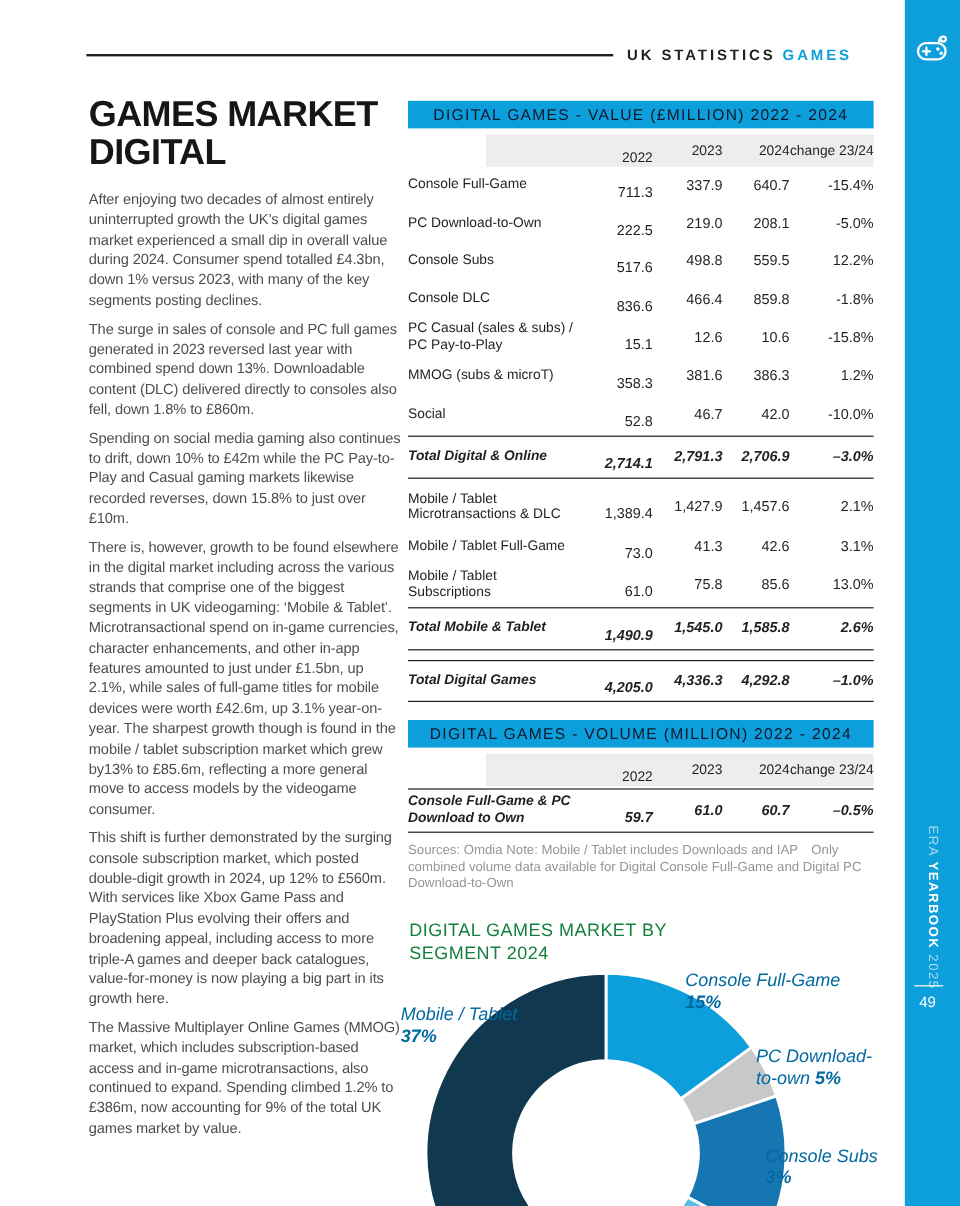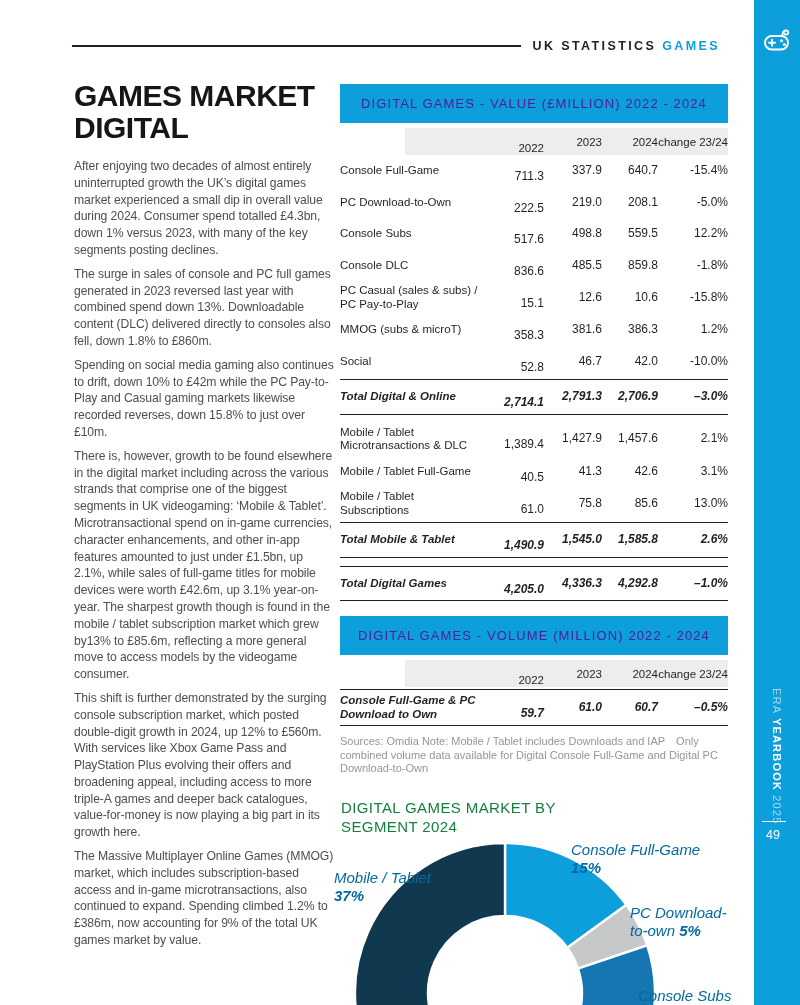--- a/index.html
+++ b/index.html
@@ -10,34 +10,34 @@
   .strip{position:absolute;right:0;top:0;width:46px;height:1005px;}
   .strip .pad-icon{position:absolute;top:24px;left:50%;transform:translateX(-50%);}
   .strip .vert-label{position:absolute;top:688px;left:50%;transform:translateX(-50%);
         writing-mode:vertical-rl;font-size:11px;letter-spacing:1.2px;white-space:nowrap;color:rgba(255,255,255,.62);}
   .strip .vert-label b{color:#ffffff;font-weight:700;}
   .strip .pg-rule{position:absolute;top:821px;left:8px;width:24px;height:1px;background:#ffffff;}
   .strip .pg-num{position:absolute;top:828px;left:0;width:38px;text-align:center;
         color:#ffffff;font-size:12.5px;}
 
   
-  .hdr{position:absolute;left:72px;right:80px;top:38px;height:16px;display:flex;align-items:center;gap:11px;}
+  .hdr{position:absolute;left:72px;right:90px;top:38px;height:16px;display:flex;align-items:center;gap:11px;}
   .hdr .rule{flex:1;height:2px;background:#231F20;}
   .hdr .kick{font-size:12.5px;font-weight:700;letter-spacing:2.4px;white-space:nowrap;}
   .hdr .kick .accent{color:#0D9EDC;}
 
   
   .leftcol{position:absolute;left:74px;top:80px;width:262px;}
   .leftcol h1{margin:0 0 14px 0;font-size:30px;line-height:32px;font-weight:800;
         letter-spacing:-.5px;color:#161616;}
   .leftcol p{margin:0 0 7px 0;font-size:12.2px;line-height:16.8px;color:#4D4E50;letter-spacing:-.1px;}
 
   
   .rightcol{position:absolute;left:340px;top:84px;width:388px;}
-  .t-bar{height:39px;background:#0D9EDC;color:#4c1d95;display:flex;align-items:center;justify-content:center;
+  .t-bar{height:23px;background:#0D9EDC;color:#0f172a;display:flex;align-items:center;justify-content:center;
         font-size:13px;letter-spacing:1.1px;}
   .t-head{display:flex;align-items:center;height:27px;margin-top:5px;
         background:linear-gradient(to right,transparent 65px,#EDEDEE 65px);
         font-size:11.5px;}
   .t-row{display:flex;align-items:center;padding:3px 0;font-size:12px;line-height:13.5px;}
   .t-row .lbl,.t-head .lbl{width:152px;font-size:11.5px;padding-right:6px;box-sizing:border-box;}
   .num{text-align:right;}
   .c0{width:52px;margin-top:12px;}.c1{width:58px;}.c2{width:56px;}.c3{width:70px;}
   .t-row.total{font-weight:700;border-top:1px solid #231F20;border-bottom:1px solid #231F20;
         padding:4px 0;margin-top:2px;font-style:italic;}
@@ -122,21 +122,21 @@
           <div class="t-row">
             <span class="lbl">Console Subs</span>
             <span class="num c0">517.6</span>
             <span class="num c1">498.8</span>
             <span class="num c2">559.5</span>
             <span class="num c3">12.2%</span>
           </div>
           <div class="t-row">
             <span class="lbl">Console DLC</span>
             <span class="num c0">836.6</span>
-            <span class="num c1">485.5</span>
+            <span class="num c1">466.4</span>
             <span class="num c2">859.8</span>
             <span class="num c3">-1.8%</span>
           </div>
           <div class="t-row">
             <span class="lbl">PC Casual (sales &amp; subs) / PC Pay-to-Play</span>
             <span class="num c0">15.1</span>
             <span class="num c1">12.6</span>
             <span class="num c2">10.6</span>
             <span class="num c3">-15.8%</span>
           </div>
@@ -163,21 +163,21 @@
           </div>
           <div class="t-row gap">
             <span class="lbl">Mobile / Tablet Microtransactions &amp; DLC</span>
             <span class="num c0">1,389.4</span>
             <span class="num c1">1,427.9</span>
             <span class="num c2">1,457.6</span>
             <span class="num c3">2.1%</span>
           </div>
           <div class="t-row">
             <span class="lbl">Mobile / Tablet Full-Game</span>
-            <span class="num c0">40.5</span>
+            <span class="num c0">73.0</span>
             <span class="num c1">41.3</span>
             <span class="num c2">42.6</span>
             <span class="num c3">3.1%</span>
           </div>
           <div class="t-row">
             <span class="lbl">Mobile / Tablet Subscriptions</span>
             <span class="num c0">61.0</span>
             <span class="num c1">75.8</span>
             <span class="num c2">85.6</span>
             <span class="num c3">13.0%</span>

